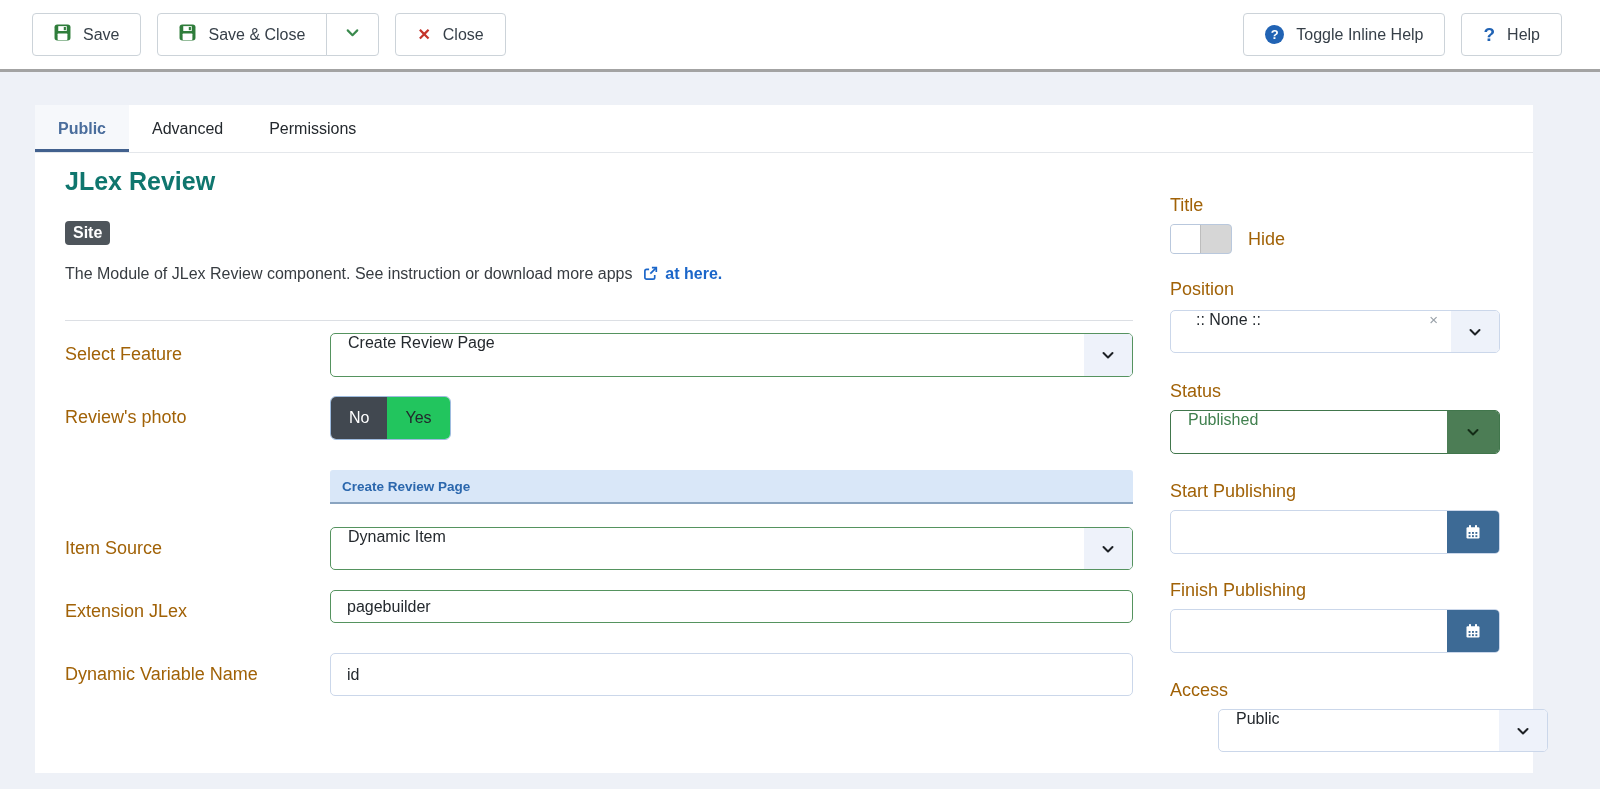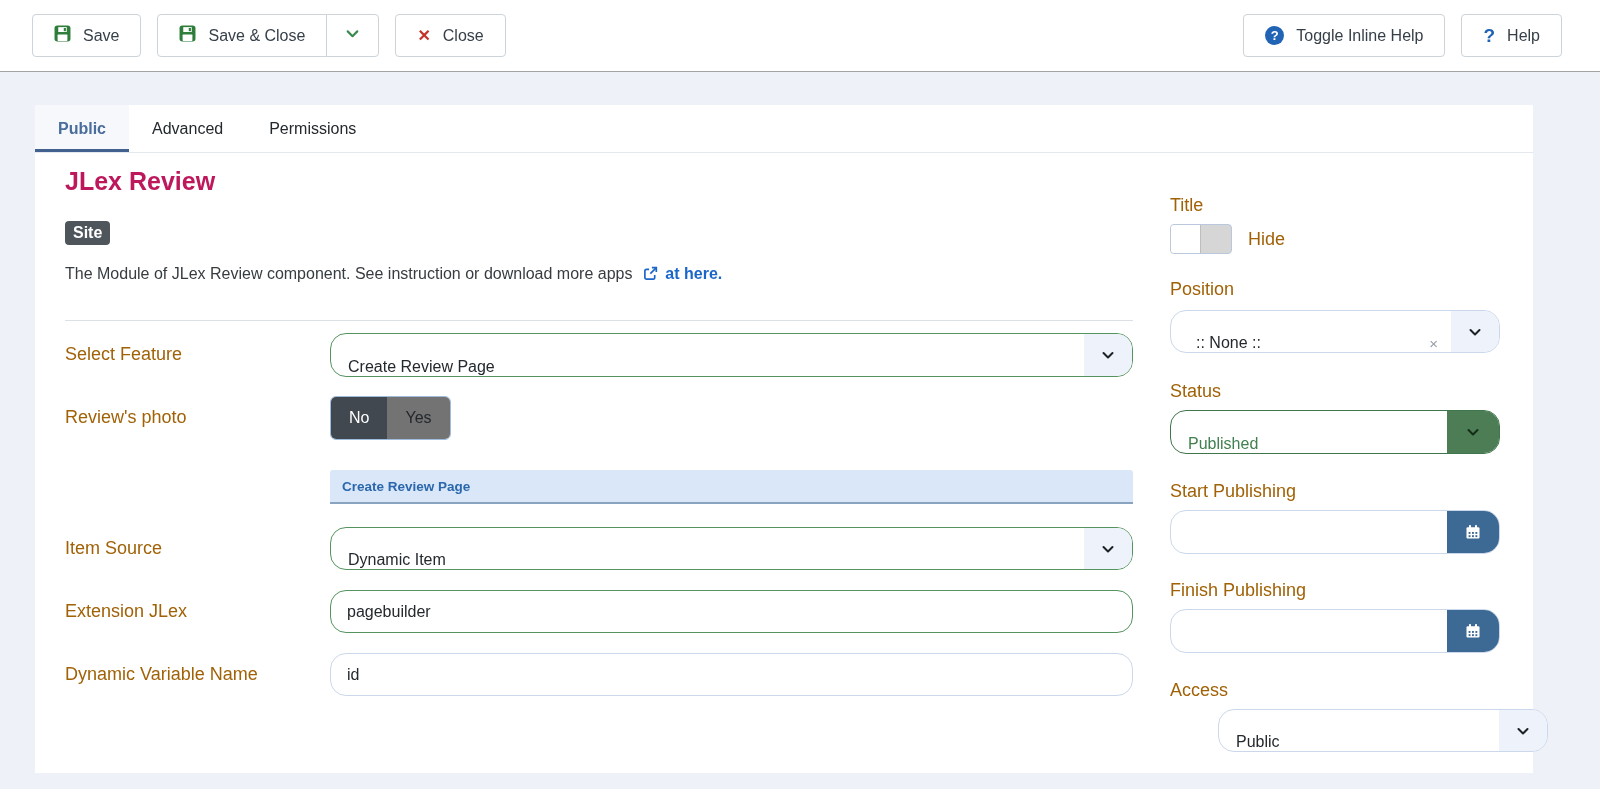--- a/index.html
+++ b/index.html
@@ -2,21 +2,21 @@
 <html><head>
 <meta charset="utf-8">
 <style>
   * { margin:0; padding:0; box-sizing:border-box; }
   html,body { width:1600px; height:789px; overflow:hidden; }
   body { font-family:"Liberation Sans", sans-serif; background:#eef1f7; position:relative; }
   #app { position:absolute; inset:0; }
 
   
   .toolbar { position:absolute; top:0; left:0; width:1600px; height:72px; background:#fff;
-             border-bottom:1px solid #a3a3a3; display:flex; align-items:center; padding:0 38px 0 32px; }
+             border-bottom:3px solid #a3a3a3; display:flex; align-items:center; padding:0 38px 0 32px; }
   .tb-left { display:flex; align-items:center; gap:16px; }
   .tb-right { margin-left:auto; display:flex; align-items:center; gap:16px; }
   .tbtn { display:inline-flex; align-items:center; gap:12px; background:#fff; border:1px solid #ccd3d9;
           border-radius:4px; height:43px; padding:0 21px; font-size:16px; color:#363f48; cursor:pointer; }
   .split { display:inline-flex; }
   .split .main { border-radius:4px 0 0 4px; }
   .split .arrow { border-radius:0 4px 4px 0; margin-left:-1px; padding:0 17px; color:#3a8a4d; }
   .xglyph { color:#c5342b; font-size:16px; font-weight:700; }
   .qcircle { width:19px; height:19px; border-radius:50%; background:#2163b4; color:#fff; font-weight:700;
              font-size:13px; display:inline-flex; align-items:center; justify-content:center; }
@@ -24,45 +24,45 @@
 
   
   .card { position:absolute; left:35px; top:105px; width:1498px; height:668px; background:#fff; }
 
   .tabs { position:absolute; top:0; left:0; right:0; height:48px; background:#fff;
           border-bottom:1px solid #e4e7eb; display:flex; }
   .tab { padding:0 23px; display:flex; align-items:center; font-size:16px; color:#24292e; cursor:pointer; }
   .tab.active { background:#f6f8fb; color:#4a6d9c; font-weight:700;
                 box-shadow:inset 0 -3px 0 #42618e; }
 
-  .page-title { position:absolute; left:30px; top:62px; font-size:25px; font-weight:700; color:#be185d; }
+  .page-title { position:absolute; left:30px; top:62px; font-size:25px; font-weight:700; color:#0f766e; }
   .badge { position:absolute; left:30px; top:116px; background:#4e555b; color:#fff; font-size:16px;
            font-weight:700; padding:3px 8px; border-radius:4px; }
   .desc { position:absolute; left:30px; top:160px; font-size:16px; color:#373c41; }
   .desc .lnk { color:#1b66c9; font-weight:700; cursor:pointer; }
   .desc svg { vertical-align:-2px; margin:0 3px 0 6px; }
   .rule { position:absolute; left:30px; top:215px; width:1068px; height:1px; background:#dcdfe4; }
 
   .lbl { position:absolute; font-size:18px; color:#a16207; }
 
-  .ctl { position:absolute; background:#fff; border:1px solid #cbd7ea; border-radius:16px;
-         display:flex; align-items:flex-end; overflow:hidden; }
+  .ctl { position:absolute; background:#fff; border:1px solid #cbd7ea; border-radius:5px;
+         display:flex; align-items:flex-start; overflow:hidden; }
   .ctl .val { padding-left:17px; font-size:16px; color:#24292e; }
   .chev-seg { margin-left:auto; width:48px; align-self:stretch; background:#eef2fa; display:flex;
               align-items:center; justify-content:center; color:#1d2125; cursor:pointer; }
   .green { border-color:#55935f; }
 
   .ctl input { border:none; outline:none; flex:1; height:100%; font-size:16px; color:#24292e;
                padding-left:16px; font-family:"Liberation Sans", sans-serif; background:transparent; }
 
   .seg-group { position:absolute; display:inline-flex; height:44px; border:1px solid #9fbcdf;
                border-radius:6px; overflow:hidden; }
   .seg { display:flex; align-items:center; padding:0 18px; font-size:16px; cursor:pointer; }
   .seg.on { background:#414850; color:#fff; }
-  .seg.off { background:#737373; color:#23282d; }
+  .seg.off { background:#22c55e; color:#23282d; }
 
   .sect-hdr { position:absolute; left:295px; top:365px; width:803px; height:34px; background:#d9e7f8;
               border-bottom:2px solid #8aa4c0; border-radius:3px 3px 0 0; display:flex; align-items:center;
               padding-left:12px; font-size:13.5px; font-weight:700; color:#2b67ad; }
 
   
   .toggle { position:absolute; left:1135px; top:119px; width:62px; height:30px; background:#d6d6d6;
             border:1px solid #b9c8dd; border-radius:4px; cursor:pointer; }
   .knob { position:absolute; left:0; top:0; width:30px; height:28px; background:#fff;
           border-right:1px solid #bdbdbd; border-radius:3px 0 0 3px; }
@@ -181,21 +181,21 @@
     <div class="ctl green" style="left:295px; top:422px; width:803px; height:43px;">
       <span class="val">Dynamic Item</span>
       <span class="chev-seg">
         <svg width="16" height="16" viewBox="0 0 16 16">
             <path d="M3.5 6l4.5 4.5L12.5 6" fill="none" stroke="currentColor" stroke-width="2" stroke-linecap="round" stroke-linejoin="round"></path>
           </svg>
       </span>
     </div>
 
     <div class="lbl" style="left:30px; top:496px;">Extension JLex</div>
-    <div class="ctl green" style="left:295px; top:485px; width:803px; height:43px;">
+    <div class="ctl green" style="left:295px; top:485px; width:803px; height:33px;">
       <input value="pagebuilder" style="">
     </div>
 
     <div class="lbl" style="left:30px; top:559px;">Dynamic Variable Name</div>
     <div class="ctl" style="left:295px; top:548px; width:803px; height:43px;">
       <input value="id" style="">
     </div>
 
     <div class="lbl" style="left:1135px; top:90px;">Title</div>
     <div class="toggle">

